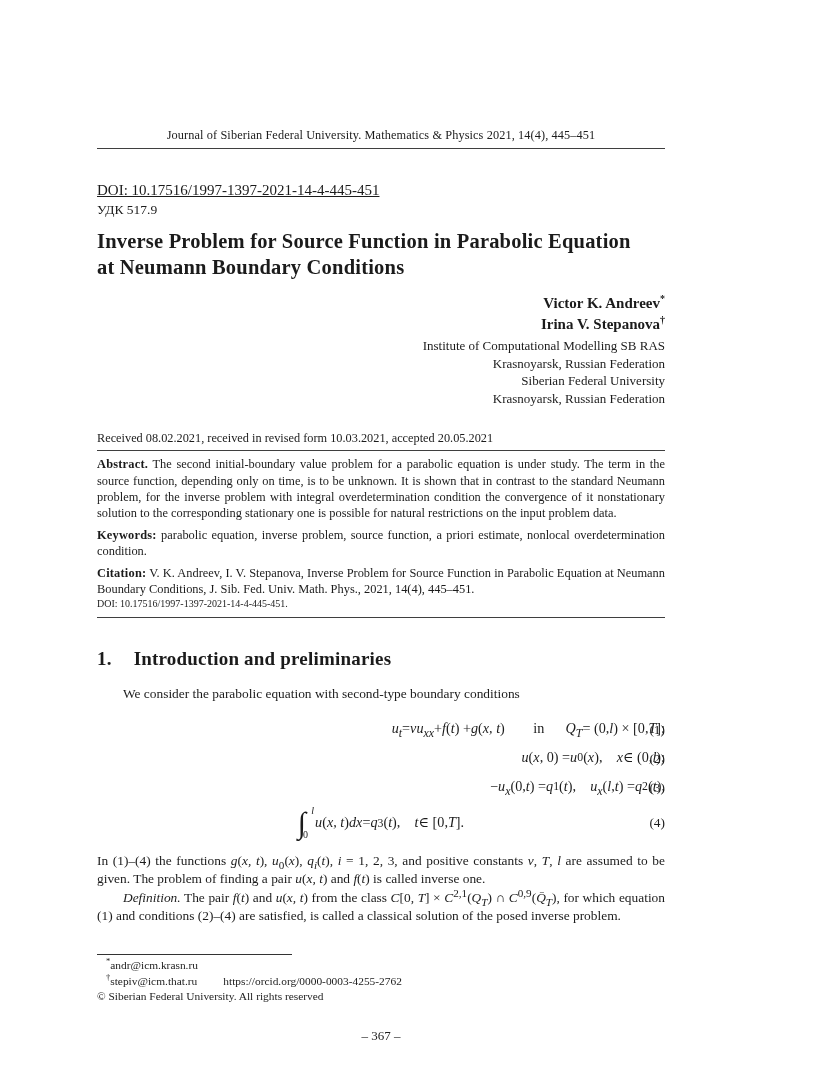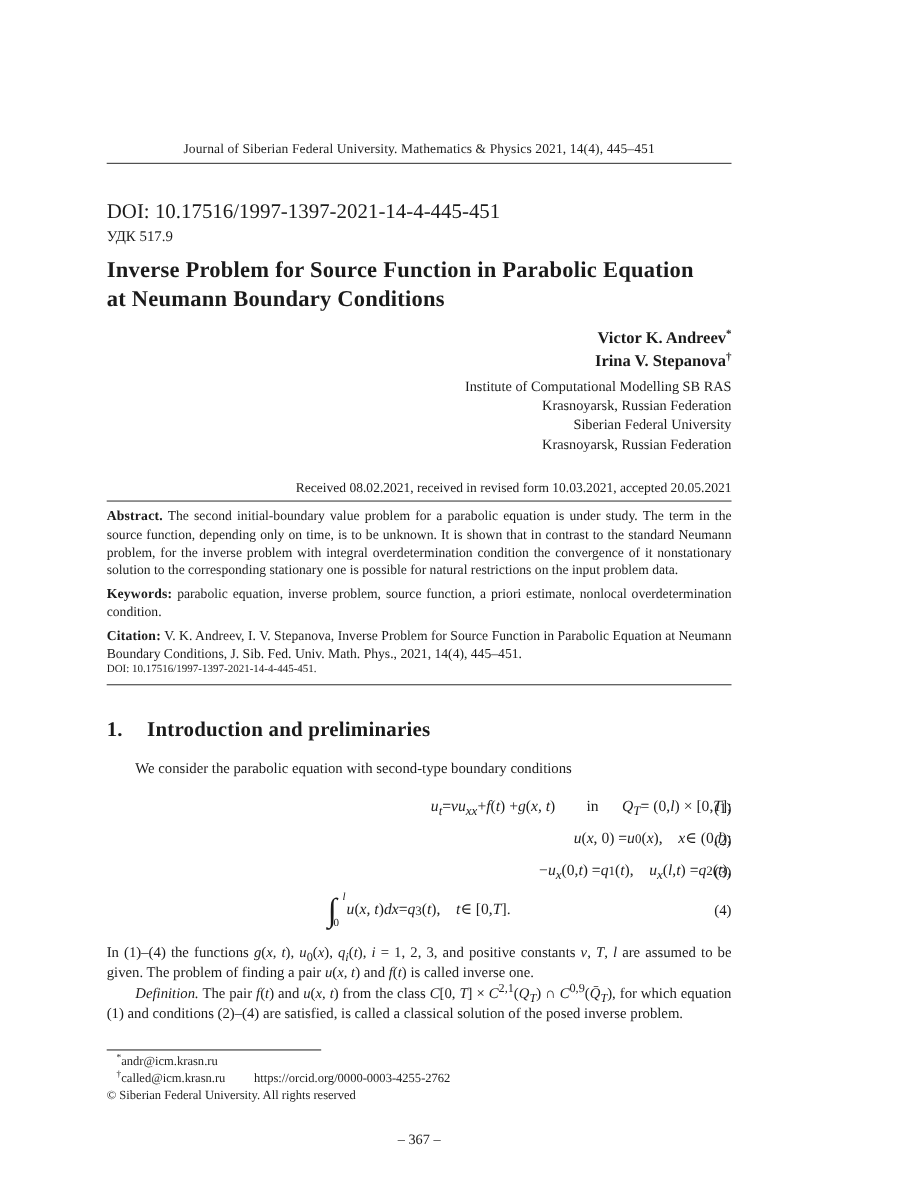--- a/index.html
+++ b/index.html
@@ -5,27 +5,27 @@
   html,body{margin:0;padding:0;}
   body{
     width:835px;height:1080px;position:relative;background:#ffffff;
     font-family:"Liberation Serif","DejaVu Serif",serif;color:#1b1b1b;
     overflow:hidden;
   }
   .content{position:absolute;left:97px;top:16px;width:568px;}
   .rule{border-top:1.5px solid #3f3f3f;height:0;}
   .running-head{margin-top:112px;font-size:12.3px;text-align:center;letter-spacing:.1px;}
   .header-rule{margin-top:5px;}
-  .doi-line{margin-top:33px;font-size:19px;}
+  .doi-line{margin-top:33px;font-size:15px;text-decoration:underline;}
   .udc-line{margin-top:3px;font-size:13.5px;}
   .paper-title{margin-top:10px;font-size:20.5px;font-weight:bold;line-height:1.27;letter-spacing:.2px;}
   .authors{margin-top:13px;text-align:right;font-size:15px;font-weight:bold;line-height:1.4;}
   .authors sup{font-size:10px;line-height:0;}
   .affiliations{margin-top:2px;text-align:right;font-size:13px;line-height:1.35;}
-  .received{margin-top:24px;text-align:right;font-size:12.3px;}
+  .received{margin-top:24px;text-align:left;font-size:12.3px;}
   .abstract-rule{margin-top:4px;}
   p.meta{margin:5px 0 0 0;font-size:12.4px;line-height:1.32;text-align:justify;}
   p.meta b{letter-spacing:.2px;}
   .keywords-p{margin-top:7px;}
   .citation-p{margin-top:9px;}
   .citation-doi{font-size:10px;line-height:1.32;}
   .citation-rule{margin-top:7px;}
   h2.section{margin:30px 0 0 0;font-size:19px;font-weight:bold;letter-spacing:.2px;}
   .sec-num{margin-right:22px;}
   .intro{margin:15px 0 16px 0;font-size:13.4px;line-height:1.35;text-indent:26px;}
@@ -118,17 +118,17 @@
   </div>
 
   <p class="bodyp">In (1)–(4) the functions <i>g</i>(<i>x, t</i>), <i>u</i><sub>0</sub>(<i>x</i>), <i>q<sub>i</sub></i>(<i>t</i>), <i>i</i> = 1, 2, 3, and positive constants <i>ν</i>, <i>T</i>, <i>l</i> are assumed to be given. The problem of finding a pair <i>u</i>(<i>x, t</i>) and <i>f</i>(<i>t</i>) is called inverse one.</p>
   <p class="bodyp definition"><i>Definition.</i> The pair <i>f</i>(<i>t</i>) and <i>u</i>(<i>x, t</i>) from the class <i>C</i>[0, <i>T</i>] × <i>C</i><sup>2,1</sup>(<i>Q<sub>T</sub></i>) ∩ <i>C</i><sup>0,9</sup>(<i>Q̄<sub>T</sub></i>), for which equation (1) and conditions (2)–(4) are satisfied, is called a classical solution of the posed inverse problem.</p>
 
 </div>
 
 <div class="footnotes">
   <div class="footnote-rule"></div>
   <div class="fn-line"><sup>*</sup><span>andr@icm.krasn.ru</span></div>
-  <div class="fn-line"><sup>†</sup><span>called@icm.krasn.ru</span><span class="fn-orcid">https://orcid.org/0000-0003-4255-2762</span></div>
+  <div class="fn-line"><sup>†</sup><span>stepiv@icm.that.ru</span><span class="fn-orcid">https://orcid.org/0000-0003-4255-2762</span></div>
   <div class="fn-line copyright-line">© Siberian Federal University. All rights reserved</div>
 </div>
 
 <div class="page-number">– 367 –</div>
 
 </body></html>

